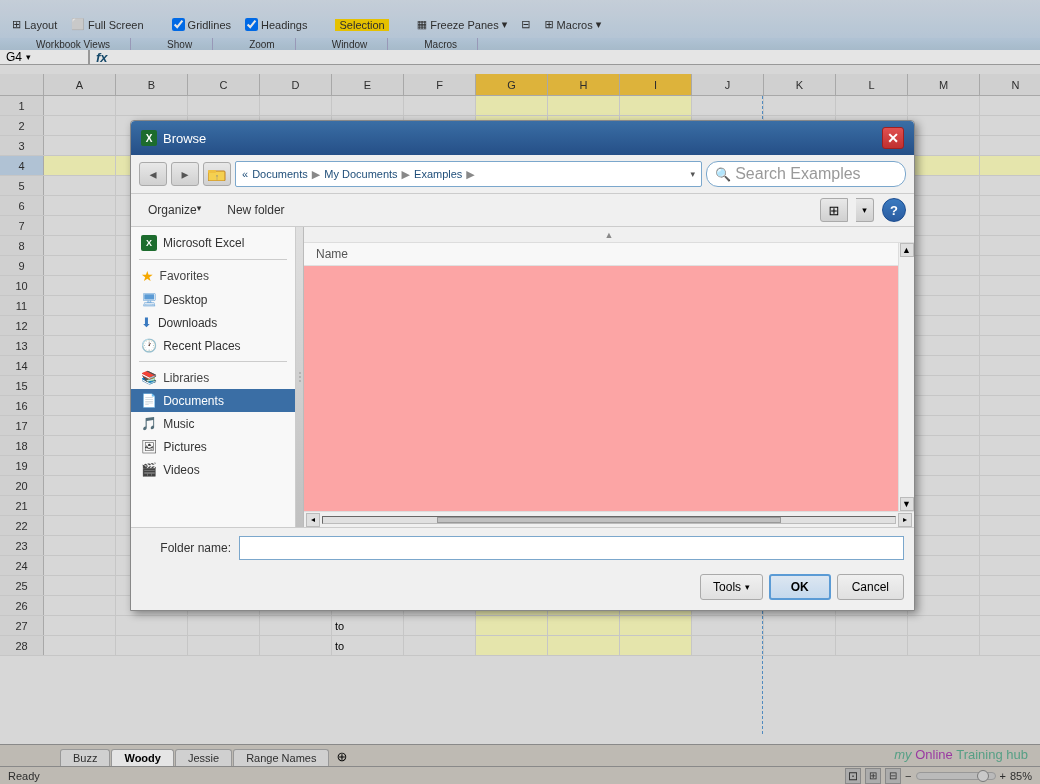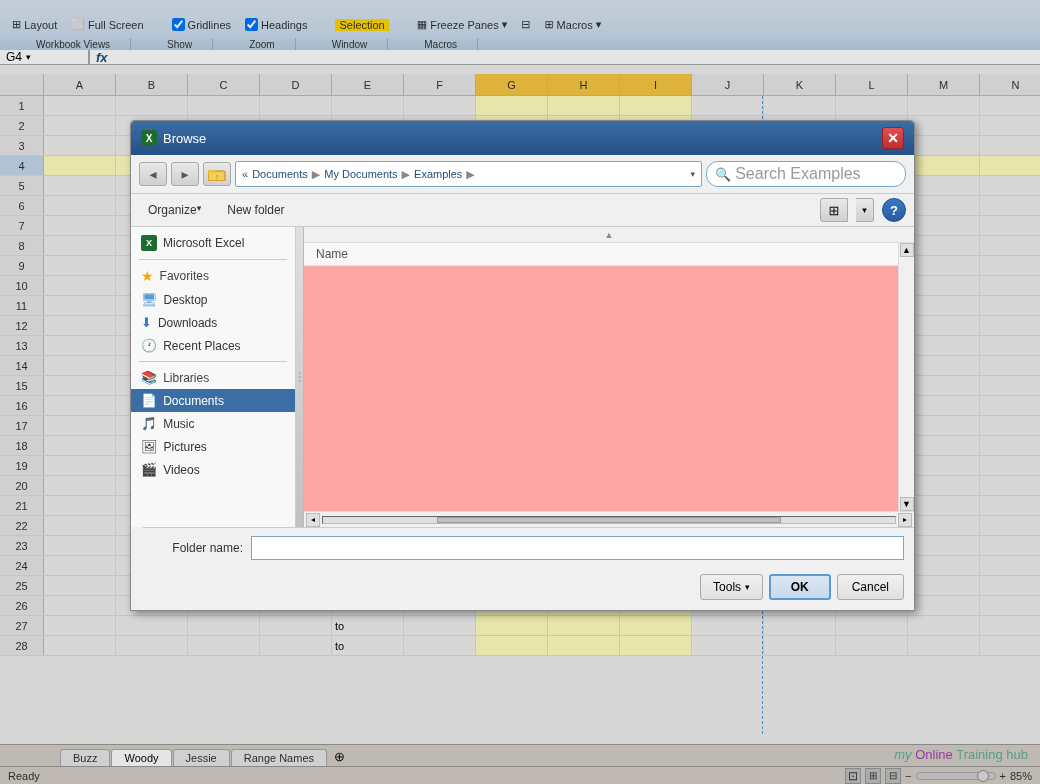--- a/index.html
+++ b/index.html
@@ -183,21 +183,21 @@
       border: 1px solid #aaa;
       border-bottom: none;
       border-radius: 3px 3px 0 0;
       font-size: 11px;
       cursor: pointer;
       color: #333;
     }
 
     .sheet-tab.active {
       background: #fff;
-      font-weight: normal;
+      font-weight: bold;
       color: #000;
     }
 
     
     .status-bar {
       position: absolute;
       bottom: 0; left: 0; right: 0;
       height: 18px;
       background: #d4d0c8;
       display: flex;
@@ -554,21 +554,20 @@
       border: 1px solid #999;
     }
 
     
     .dialog-foldername {
       display: flex;
       align-items: center;
       padding: 8px 10px;
       gap: 8px;
       border-top: 1px solid #ccc;
-      margin-left: 12px;
     }
 
     .foldername-label {
       font-size: 12px;
       color: #333;
       width: 90px;
       text-align: right;
     }
 
     .foldername-input {

